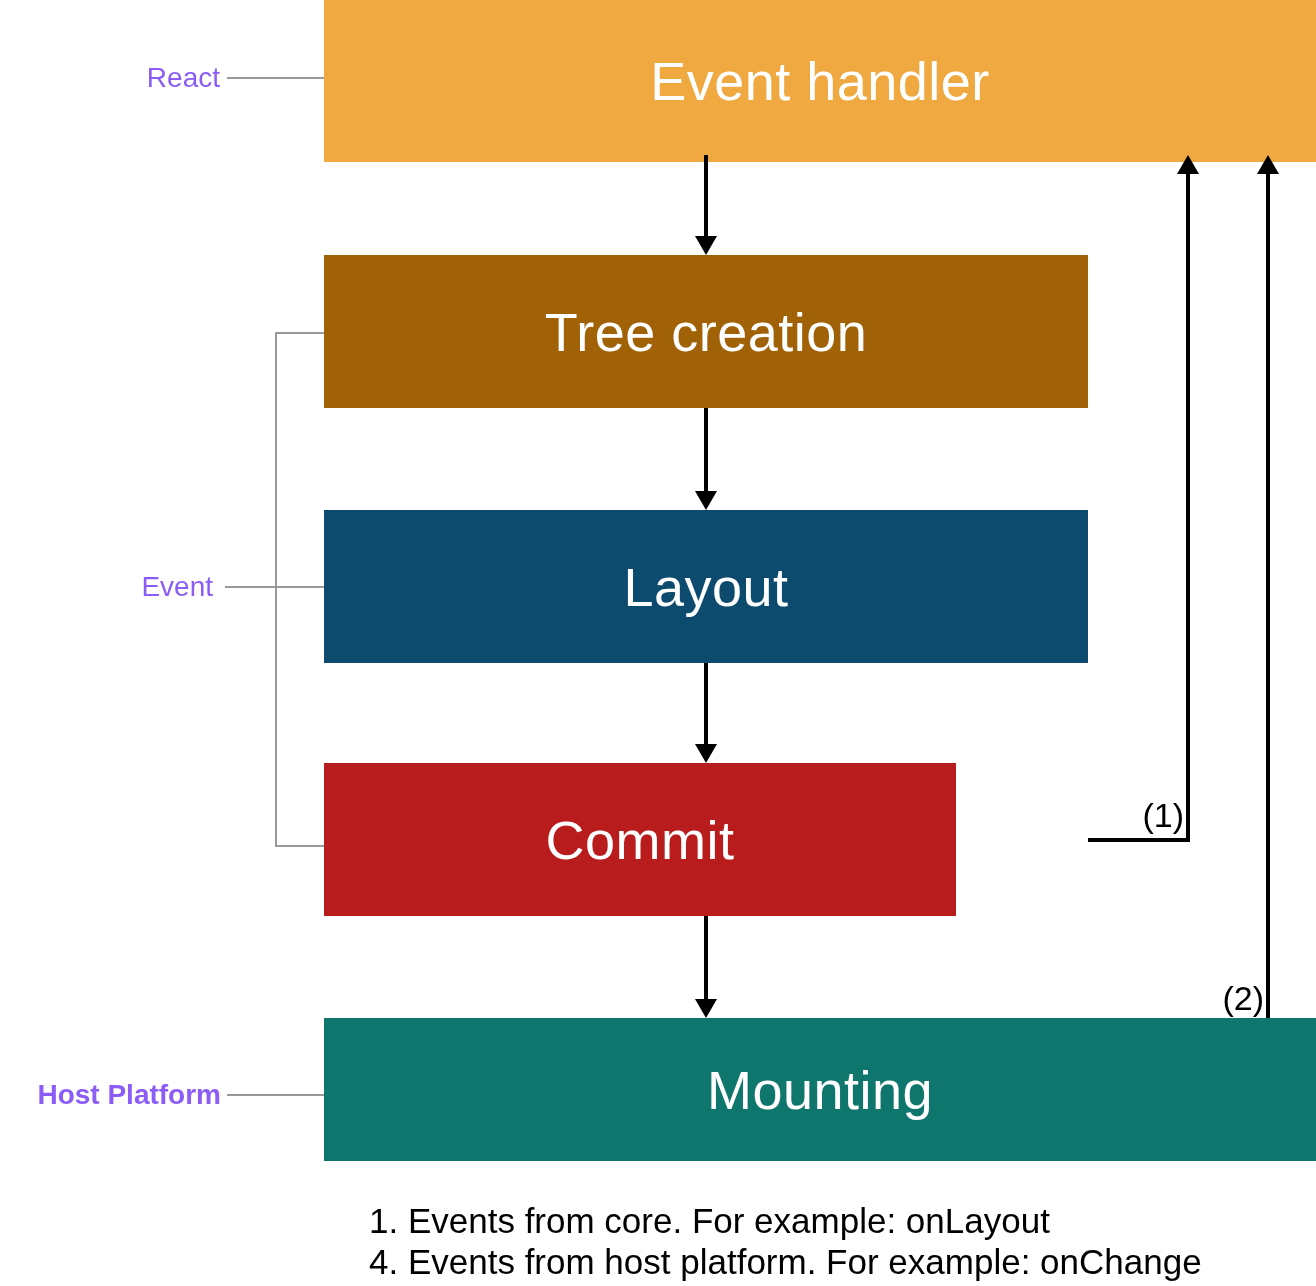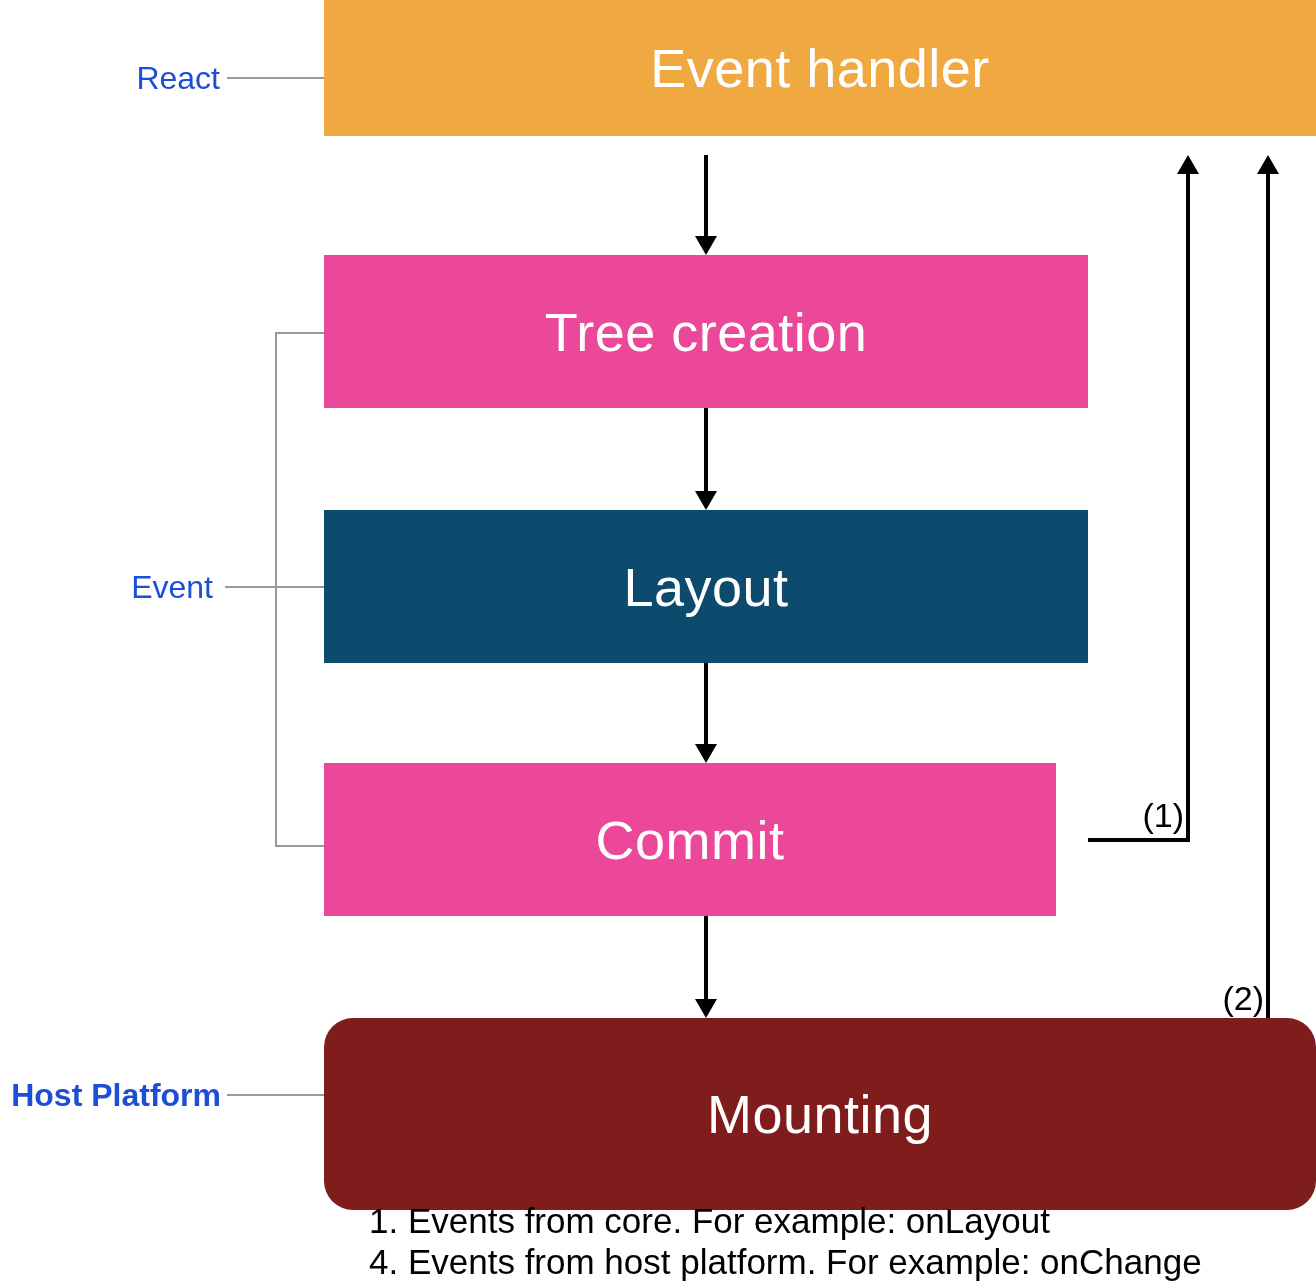--- a/index.html
+++ b/index.html
@@ -17,25 +17,25 @@
   .node {
     position: absolute;
     display: flex;
     align-items: center;
     justify-content: center;
     color: #ffffff;
     font-size: 54px;
     font-weight: 400;
     letter-spacing: 0.5px;
   }
-  .node-event    { left: 324px; top: 0;      width: 992px; height: 136px; background: #F0A941; }
-  .node-tree     { left: 324px; top: 255px;  width: 764px; height: 153px; background: #ec4899; }
+  .node-event    { left: 324px; top: 0;      width: 992px; height: 162px; background: #F0A941; }
+  .node-tree     { left: 324px; top: 255px;  width: 764px; height: 153px; background: #a16207; }
   .node-layout   { left: 324px; top: 510px;  width: 764px; height: 153px; background: #0c4a6e; }
-  .node-commit   { left: 324px; top: 763px;  width: 732px; height: 153px; background: #ec4899; }
-  .node-mounting { left: 324px; top: 1018px; width: 992px; height: 192px; background: #7f1d1d; border-radius: 29px; }
+  .node-commit   { left: 324px; top: 763px;  width: 632px; height: 153px; background: #b91c1c; }
+  .node-mounting { left: 324px; top: 1018px; width: 992px; height: 143px; background: #0f766e; }
 
   
   .black-line { position: absolute; background: #000000; }
   .head { position: absolute; width: 0; height: 0; }
   .head-down {
     border-left: 11px solid transparent;
     border-right: 11px solid transparent;
     border-top: 19px solid #000000;
   }
   .head-up {
@@ -63,24 +63,24 @@
   .react-line   { left: 227px; top: 77px;   width: 97px;  height: 1.5px; }
   .fabric-line  { left: 225px; top: 586px;  width: 99px;  height: 1.5px; }
   .host-line    { left: 227px; top: 1094px; width: 97px;  height: 1.5px; }
   .bracket-v    { left: 275px; top: 332px;  width: 1.5px; height: 514px; }
   .bracket-top  { left: 275px; top: 332px;  width: 49px;  height: 1.5px; }
   .bracket-bot  { left: 275px; top: 845px;  width: 49px;  height: 1.5px; }
 
   
   .side-label {
     position: absolute;
-    font-size: 32px;
+    font-size: 28px;
     line-height: 38px;
     text-align: right;
-    color: #1d4ed8;
+    color: #8b5cf6;
   }
   .lbl-react  { left: 28px; top: 59px;   width: 192px; }
   .lbl-fabric { left: 21px; top: 568px;  width: 192px; }
   .lbl-host   { left: 0;    top: 1076px; width: 221px; font-weight: bold; }
 
   
   .annotation {
     position: absolute;
     font-size: 34px;
     line-height: 38px;

